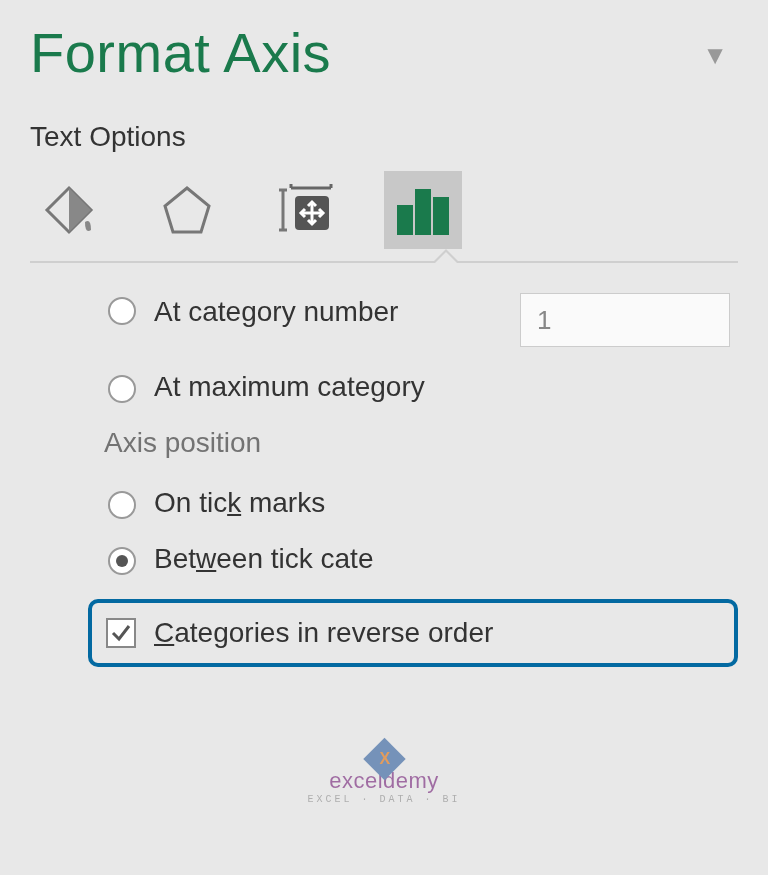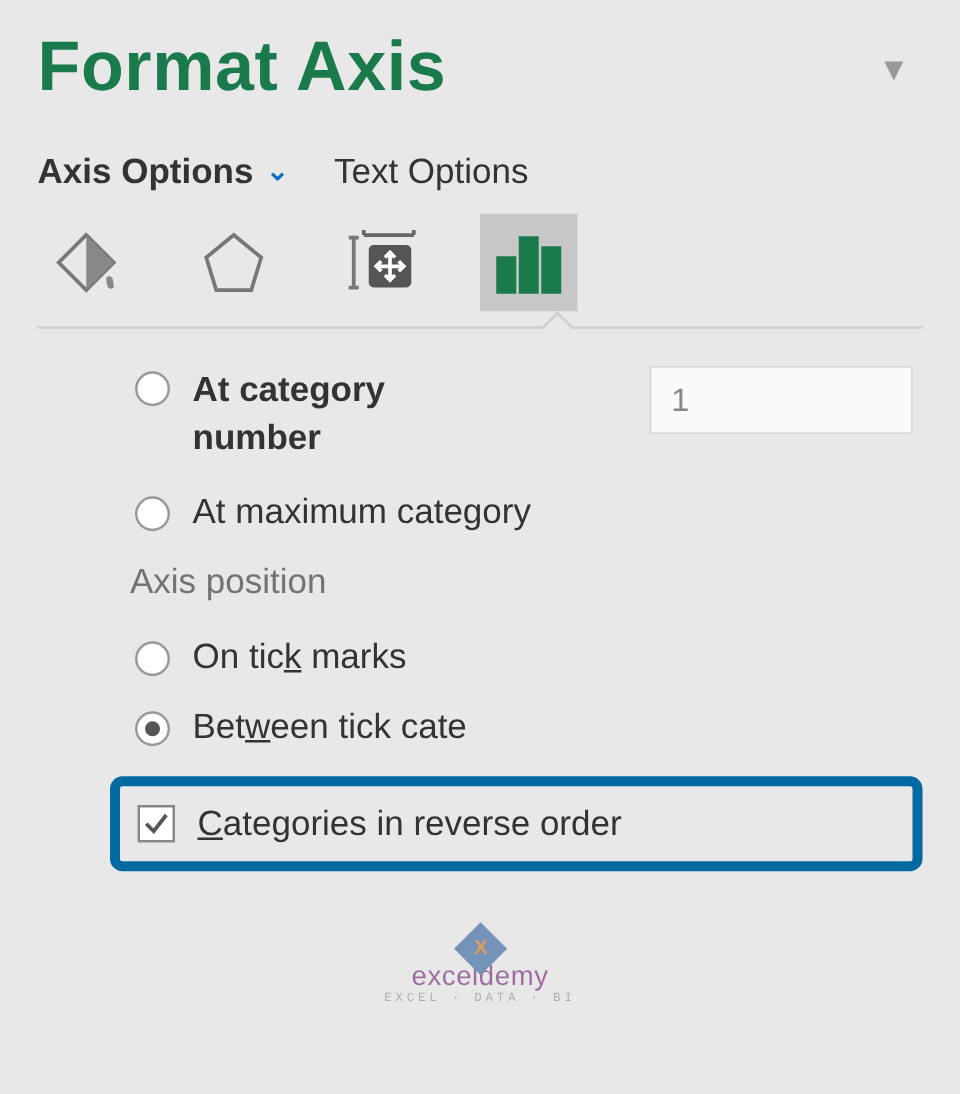--- a/index.html
+++ b/index.html
@@ -15,21 +15,21 @@
     padding: 20px 30px 30px 30px;
   }
   .header-row {
     display: flex;
     justify-content: space-between;
     align-items: flex-start;
     margin-bottom: 36px;
   }
   .title {
     font-size: 56px;
-    font-weight: 700;
+    font-weight: 400;
     color: #1a7a4c;
     letter-spacing: 0.5px;
   }
   .dropdown-caret {
     color: #999;
     font-size: 26px;
     margin-top: 20px;
     margin-right: 10px;
   }
   .tabs {
@@ -122,21 +122,21 @@
     align-items: center;
     justify-content: center;
     margin-top: 4px;
   }
   .radio .dot {
     width: 12px; height: 12px;
     background: #555;
     border-radius: 50%;
   }
   .label-text .ul { text-decoration: underline; }
-  .label-multiline { max-width: 260px; line-height: 1.35; font-weight: bold; }
+  .label-multiline { max-width: 260px; line-height: 1.35; }
   .num-input {
     width: 210px;
     height: 54px;
     border: 1px solid #ccc;
     background: #fafafa;
     font-size: 26px;
     color: #888;
     padding: 0 16px;
     margin-left: auto;
     margin-right: 8px;
@@ -159,21 +159,21 @@
     width: 30px; height: 30px;
     border: 2px solid #888;
     background: #fff;
     display: flex;
     align-items: center;
     justify-content: center;
     flex-shrink: 0;
   }
   .checkbox svg { display: block; }
   .highlight-box {
-    border: 8px solid #0369a1;
+    border: 4px solid #0369a1;
     border-radius: 10px;
   }
   .watermark {
     position: absolute;
     left: 50%;
     transform: translateX(-50%);
     bottom: 70px;
     display: flex;
     flex-direction: column;
     align-items: center;
@@ -201,24 +201,20 @@
 <body>
 
 <div class="panel">
 
   <div class="header-row">
     <div class="title">Format Axis</div>
     <div class="dropdown-caret">▼</div>
   </div>
 
   <div class="tabs">
-    <div class="tab active">
-      <span>Axis Options</span>
-      <span class="tab-caret">⌄</span>
-    </div>
     <div class="tab">
       <span>Text Options</span>
     </div>
   </div>
 
   <div class="icon-row">
     <div class="icon-btn">
       <svg width="56" height="56" viewBox="0 0 56 56">
         <path d="M28 6 L50 28 L28 50 L6 28 Z" fill="none" stroke="#777" stroke-width="3"></path>
         <path d="M28 6 L50 28 L28 50 Z" fill="#888"></path>

